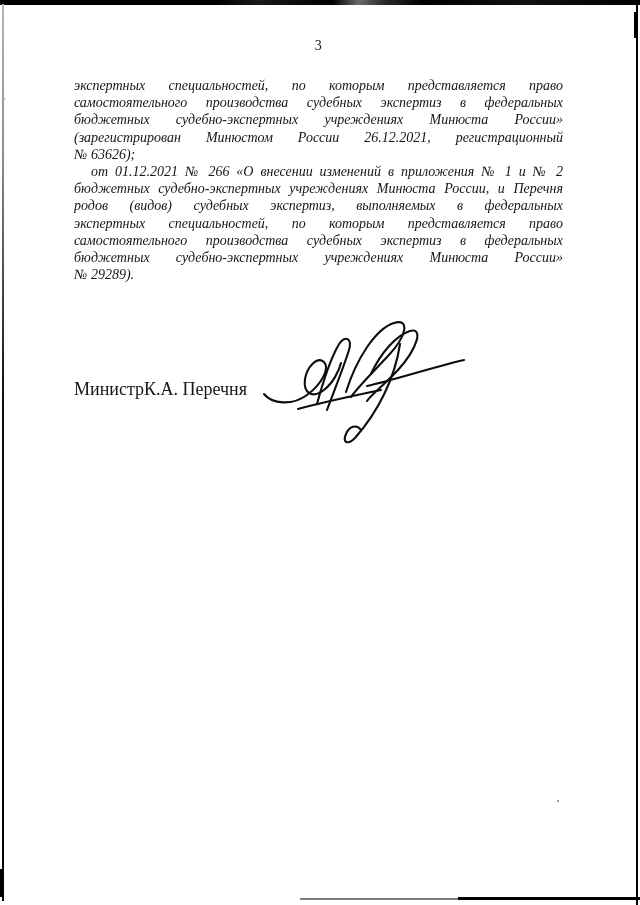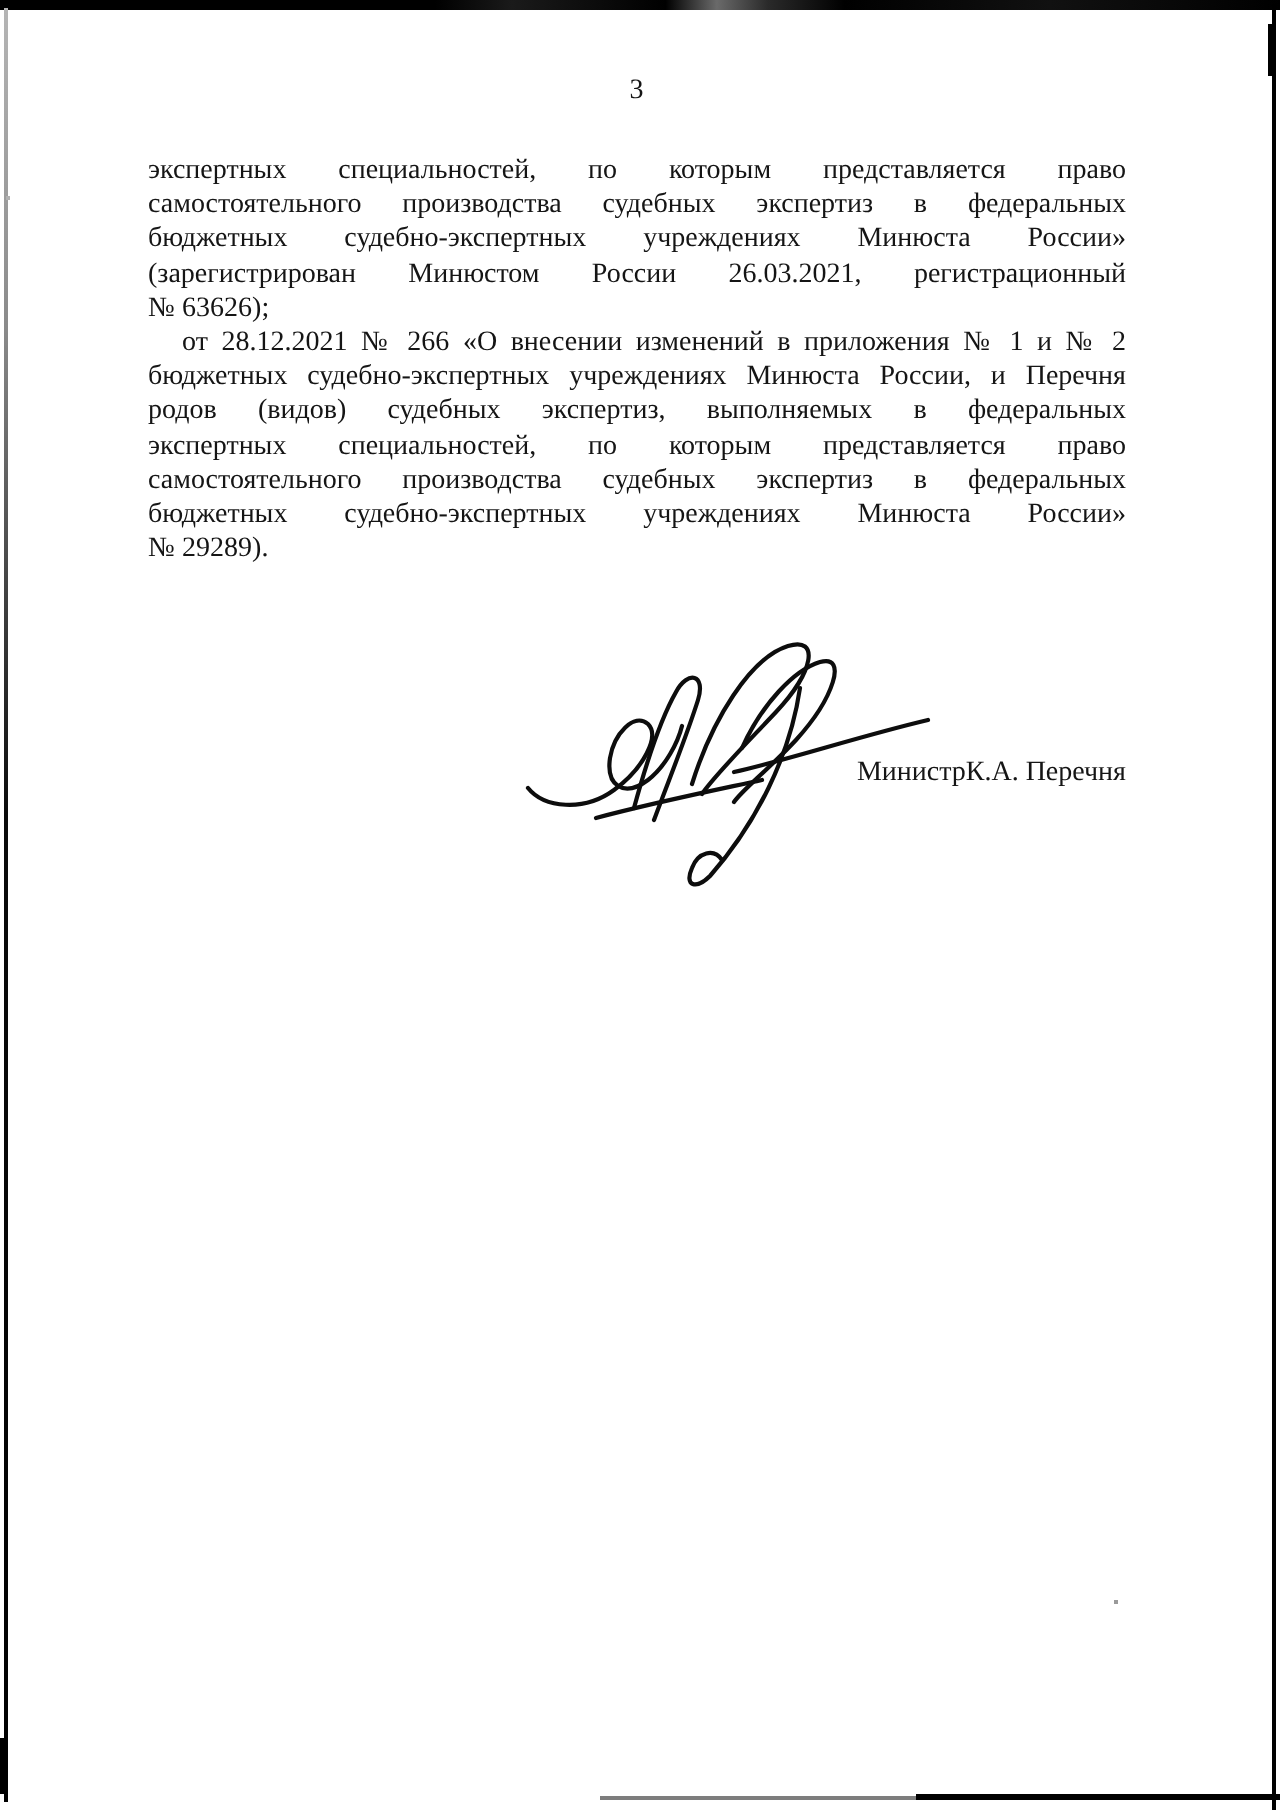--- a/index.html
+++ b/index.html
@@ -64,31 +64,32 @@
     font-size: 14px;
   }
   .para { margin: 0; padding: 0; }
   .line {
     height: 17.2px; line-height: 17.2px;
     text-align: justify;
     text-align-last: justify;
     overflow: hidden;
     white-space: nowrap; 
     word-spacing: 0.2px;
+    font-style: italic;
   }
   
   .line { white-space: normal; }
   .line.last-line { text-align-last: left; }
   .para-indent .line:first-of-type { text-indent: 17px; }
 
   
   .sign-row {
     position: absolute; left: 74px; top: 379px; width: 489px;
-    display: flex; justify-content: flex-end; align-items: baseline;
-    font-size: 14px;
+    display: flex; justify-content: flex-start; align-items: baseline;
+    font-size: 18px;
   }
   .signature-svg {
     position: absolute; left: 260px; top: 316px;
     width: 208px; height: 136px;
   }
   .signature-svg path {
     fill: none; stroke: #0d0d0d; stroke-width: 2.1;
     stroke-linecap: round; stroke-linejoin: round;
   }
 </style>
@@ -108,26 +109,26 @@
   <div class="speck speck-2"></div>
 
   <div class="page-number">3</div>
 
   <div class="text-block">
     <div class="para">
 
     <div class="line">экспертных специальностей, по которым представляется право</div>
         <div class="line">самостоятельного производства судебных экспертиз в федеральных</div>
         <div class="line">бюджетных судебно-экспертных учреждениях Минюста России»</div>
-        <div class="line">(зарегистрирован Минюстом России 26.03.2021, регистрационный</div>
+        <div class="line">(зарегистрирован Минюстом России 26.12.2021, регистрационный</div>
         <div class="line last-line">№ 63626);</div>
       </div>
     <div class="para para-indent">
 
-    <div class="line">от 28.12.2021 № 266 «О внесении изменений в приложения № 1 и № 2</div>
+    <div class="line">от 01.12.2021 № 266 «О внесении изменений в приложения № 1 и № 2</div>
         <div class="line">бюджетных судебно-экспертных учреждениях Минюста России, и Перечня</div>
         <div class="line">родов (видов) судебных экспертиз, выполняемых в федеральных</div>
         <div class="line">экспертных специальностей, по которым представляется право</div>
         <div class="line">самостоятельного производства судебных экспертиз в федеральных</div>
         <div class="line">бюджетных судебно-экспертных учреждениях Минюста России»</div>
         <div class="line last-line">№ 29289).</div>
       </div>
   </div>
 
   <div class="sign-row">

